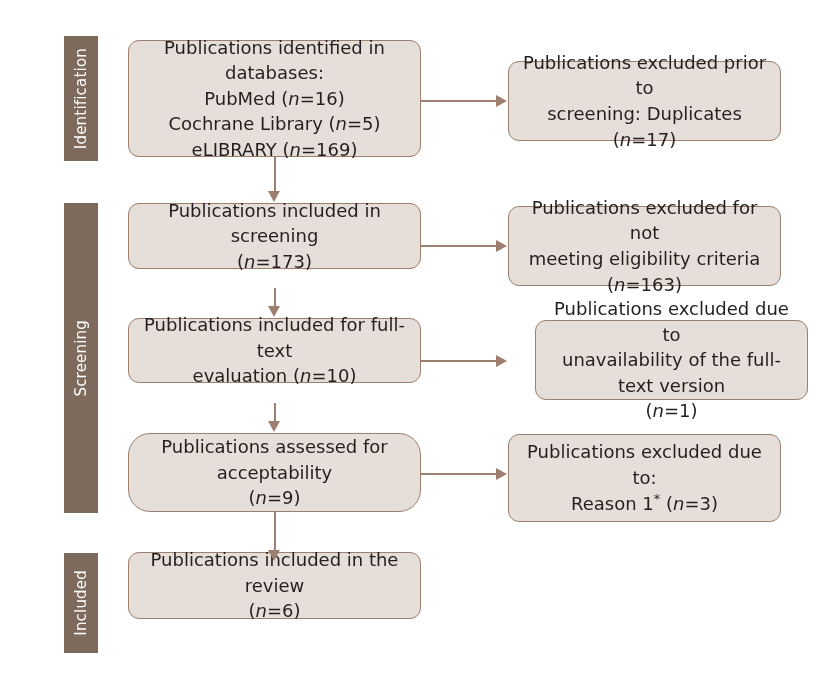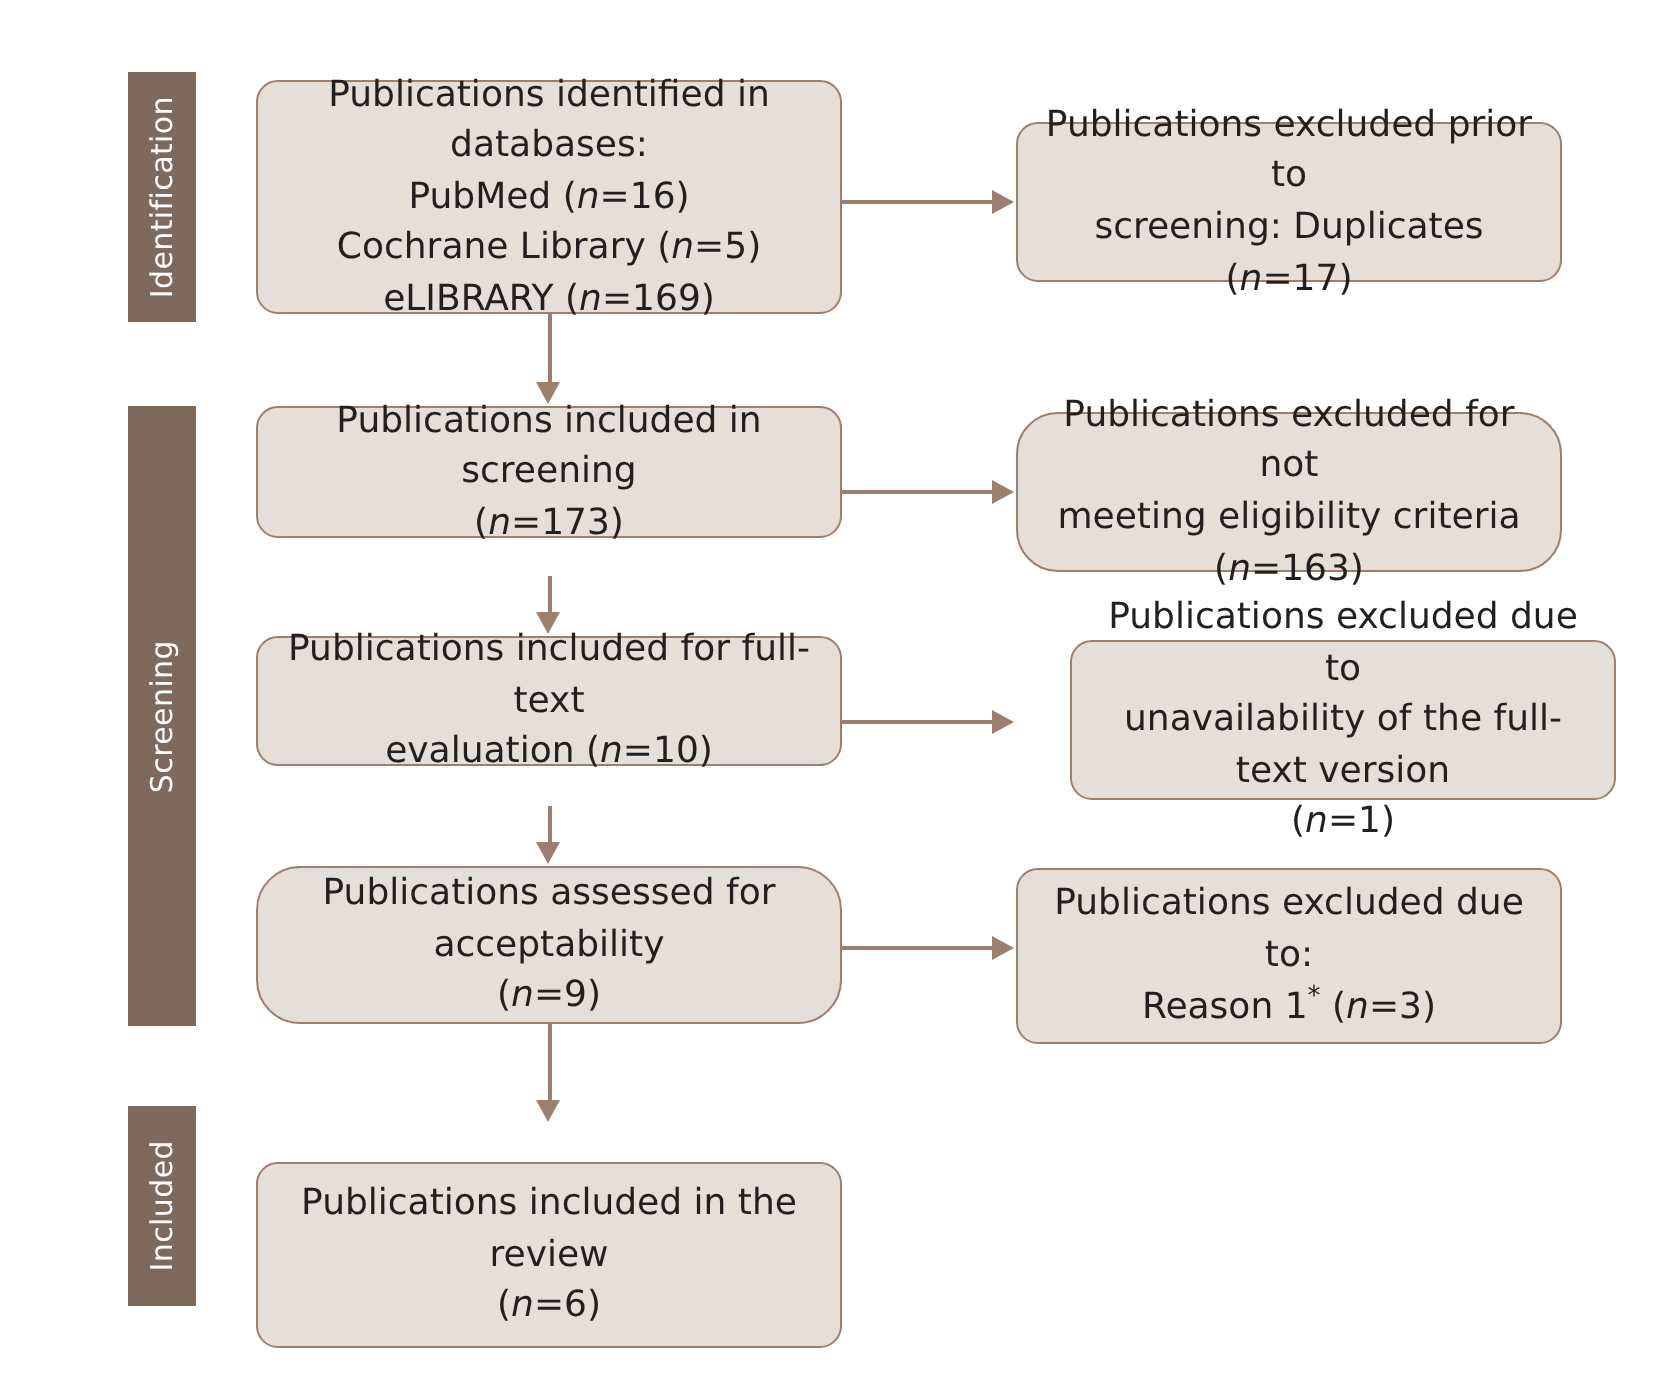--- a/index.html
+++ b/index.html
@@ -66,24 +66,24 @@
 
   
   .col-left  { left: 128px; width: 293px; }
   
   .col-right { left: 508px; width: 273px; text-align: center; }
 
   .n-identified   { top: 40px;  height: 117px; }
   .n-screening    { top: 203px; height: 66px;  }
   .n-fulltext     { top: 318px; height: 65px;  }
   .n-acceptability{ top: 433px; height: 79px; border-radius: 22px;  }
-  .n-included     { top: 581px; height: 93px;  }
+  .n-included     { top: 552px; height: 67px;  }
 
   .x-duplicates   { top: 61px;  height: 80px; }
-  .x-eligibility  { top: 206px; height: 80px; border-radius: 21px; }
+  .x-eligibility  { top: 206px; height: 80px; }
   .x-unavailable  { top: 320px; height: 80px; margin-left: 27px; }
   .x-reason       { top: 434px; height: 88px; }
   .conn-line-v { position: absolute; width: 1.5px; background: #9c7f6e; }
   .conn-line-h { position: absolute; height: 1.5px; background: #9c7f6e; }
   .arrow-down {
     position: absolute;
     width: 0; height: 0;
     border-left: 6px solid transparent;
     border-right: 6px solid transparent;
     border-top: 11px solid #9c7f6e;

